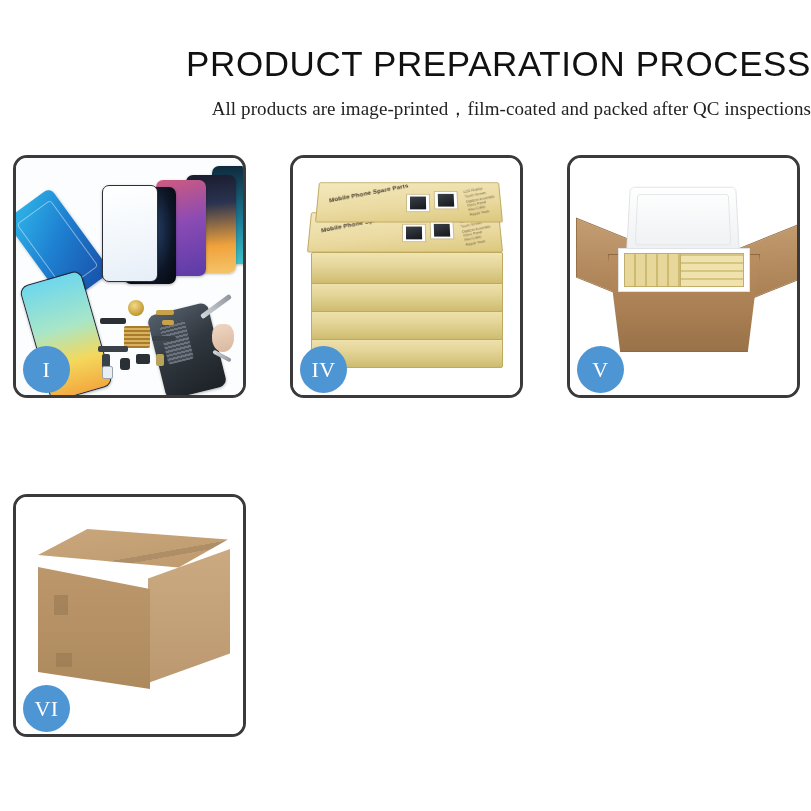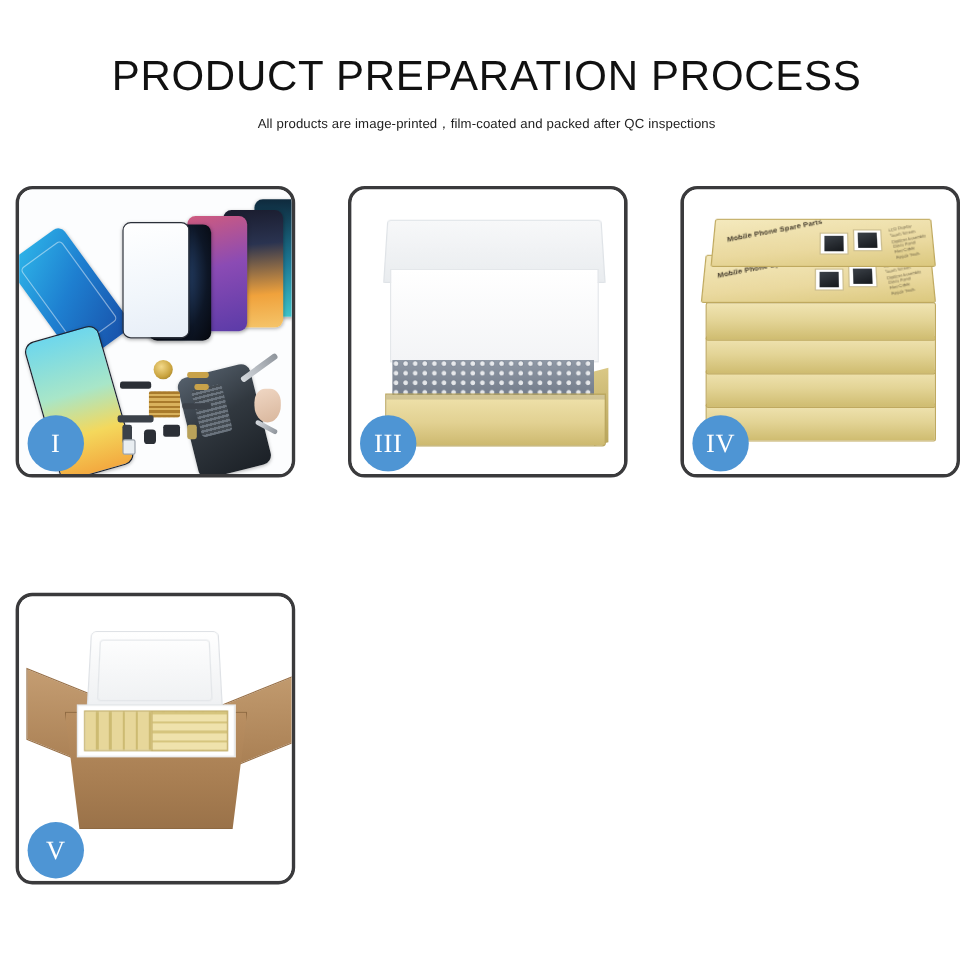--- a/index.html
+++ b/index.html
@@ -20,40 +20,40 @@
     height: 811px;
     background: #ffffff;
   }
 
   
   .header {
     position: absolute;
     left: 0;
     top: 0;
     width: 811px;
-    text-align: center;
+    text-align: right;
   }
   .title {
     margin: 0;
     padding-top: 46px;
     font-size: 35px;
     font-weight: 400;
     letter-spacing: 0.6px;
     color: #111111;
     font-family: "Liberation Sans", sans-serif;
     line-height: 1.0;
   }
   .subtitle {
     margin: 0;
     padding-top: 15px;
-    font-size: 11px;
+    font-size: 19px;
     font-weight: 400;
     color: #222222;
     letter-spacing: 0.1px;
-    font-family: Liberation Sans, sans-serif;
+    font-family: Liberation Serif, serif;
   }
 
   
   .grid {
     position: absolute;
     left: 13px;
     top: 155px;
     width: 788px;
     height: 590px;
     display: grid;
@@ -524,32 +524,20 @@
           <div class="chip" style="left:140px; top:196px; width:8px; height:12px; background:#b9a25a;"></div>
           <div class="tool" style="left:182px; top:146px; width:36px; height:5px; transform:rotate(-36deg);"></div>
           <div class="finger" style="left:196px; top:166px; width:22px; height:28px;"></div>
           <div class="tool" style="left:196px; top:196px; width:20px; height:4px; transform:rotate(28deg);"></div>
         </div>
       </div>
       <div class="badge">I</div>
     </div>
 
 
-    <div class="card">
-      <div class="card-inner p3-bg">
-        <div class="scene">
-          <div class="box3-lid"></div>
-          <div class="box3-foam"></div>
-          <div class="box3-wrap"></div>
-          <div class="box3-side"></div>
-          <div class="box3-front"></div>
-        </div>
-      </div>
-      <div class="badge">III</div>
-    </div>
 
     <div class="card">
       <div class="card-inner p4-bg">
         <div class="scene">
           <div class="stack">
 
             <div class="sbox" style="left:2px; top:152px;"></div>
             <div class="sbox" style="left:2px; top:124px;"></div>
             <div class="sbox" style="left:2px; top:96px;"></div>
             <div class="sbox" style="left:2px; top:68px;"></div>
@@ -600,15 +588,30 @@
           <div class="c5-foamlid"></div>
           <div class="c5-body"></div>
           <div class="c5-inner"></div>
           <div class="c5-goldrow"></div>
           <div class="c5-goldrow2"></div>
         </div>
       </div>
       <div class="badge">V</div>
     </div>
 
+    <div class="card">
+      <div class="card-inner p6-bg">
+        <div class="scene">
+          <div class="c6">
+            <div class="c6-side"></div>
+            <div class="c6-front"></div>
+            <div class="c6-top"></div>
+            <div class="c6-seam"></div>
+            <div class="c6-tape" style="left:16px; top:66px; width:14px; height:20px;"></div>
+            <div class="c6-tape" style="left:18px; top:124px; width:16px; height:14px;"></div>
+          </div>
+        </div>
+      </div>
+      <div class="badge">VI</div>
+    </div>
 
   </div>
 </div>
 
 </body></html>

